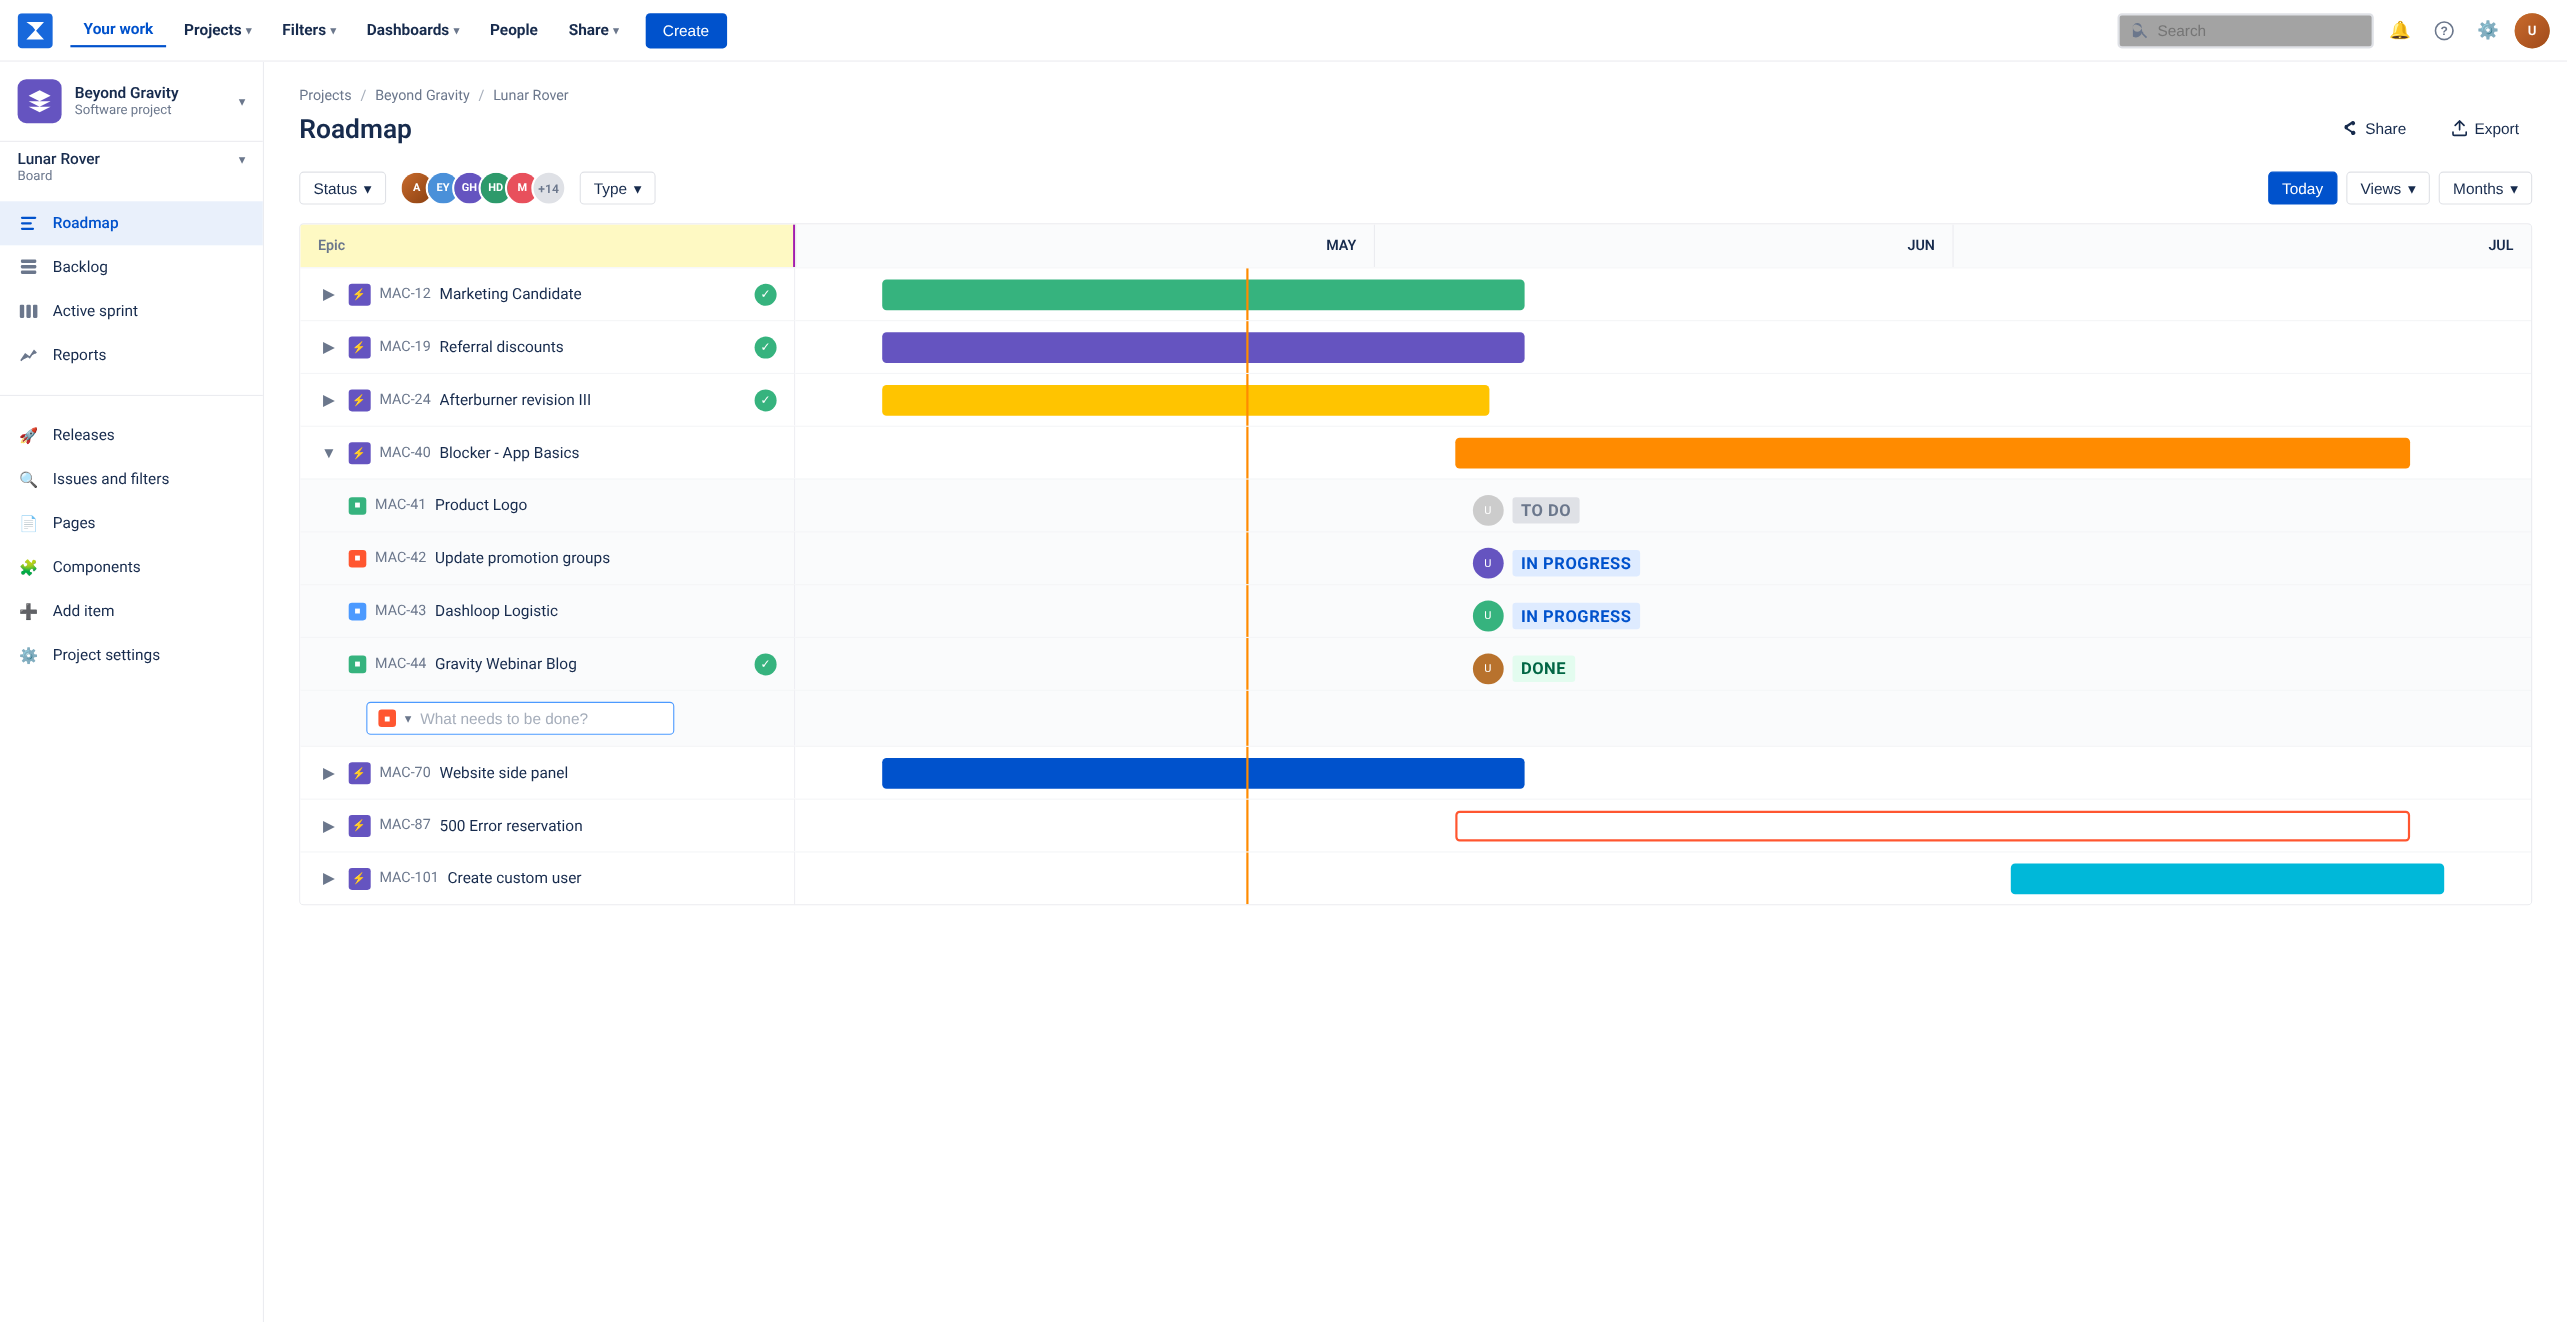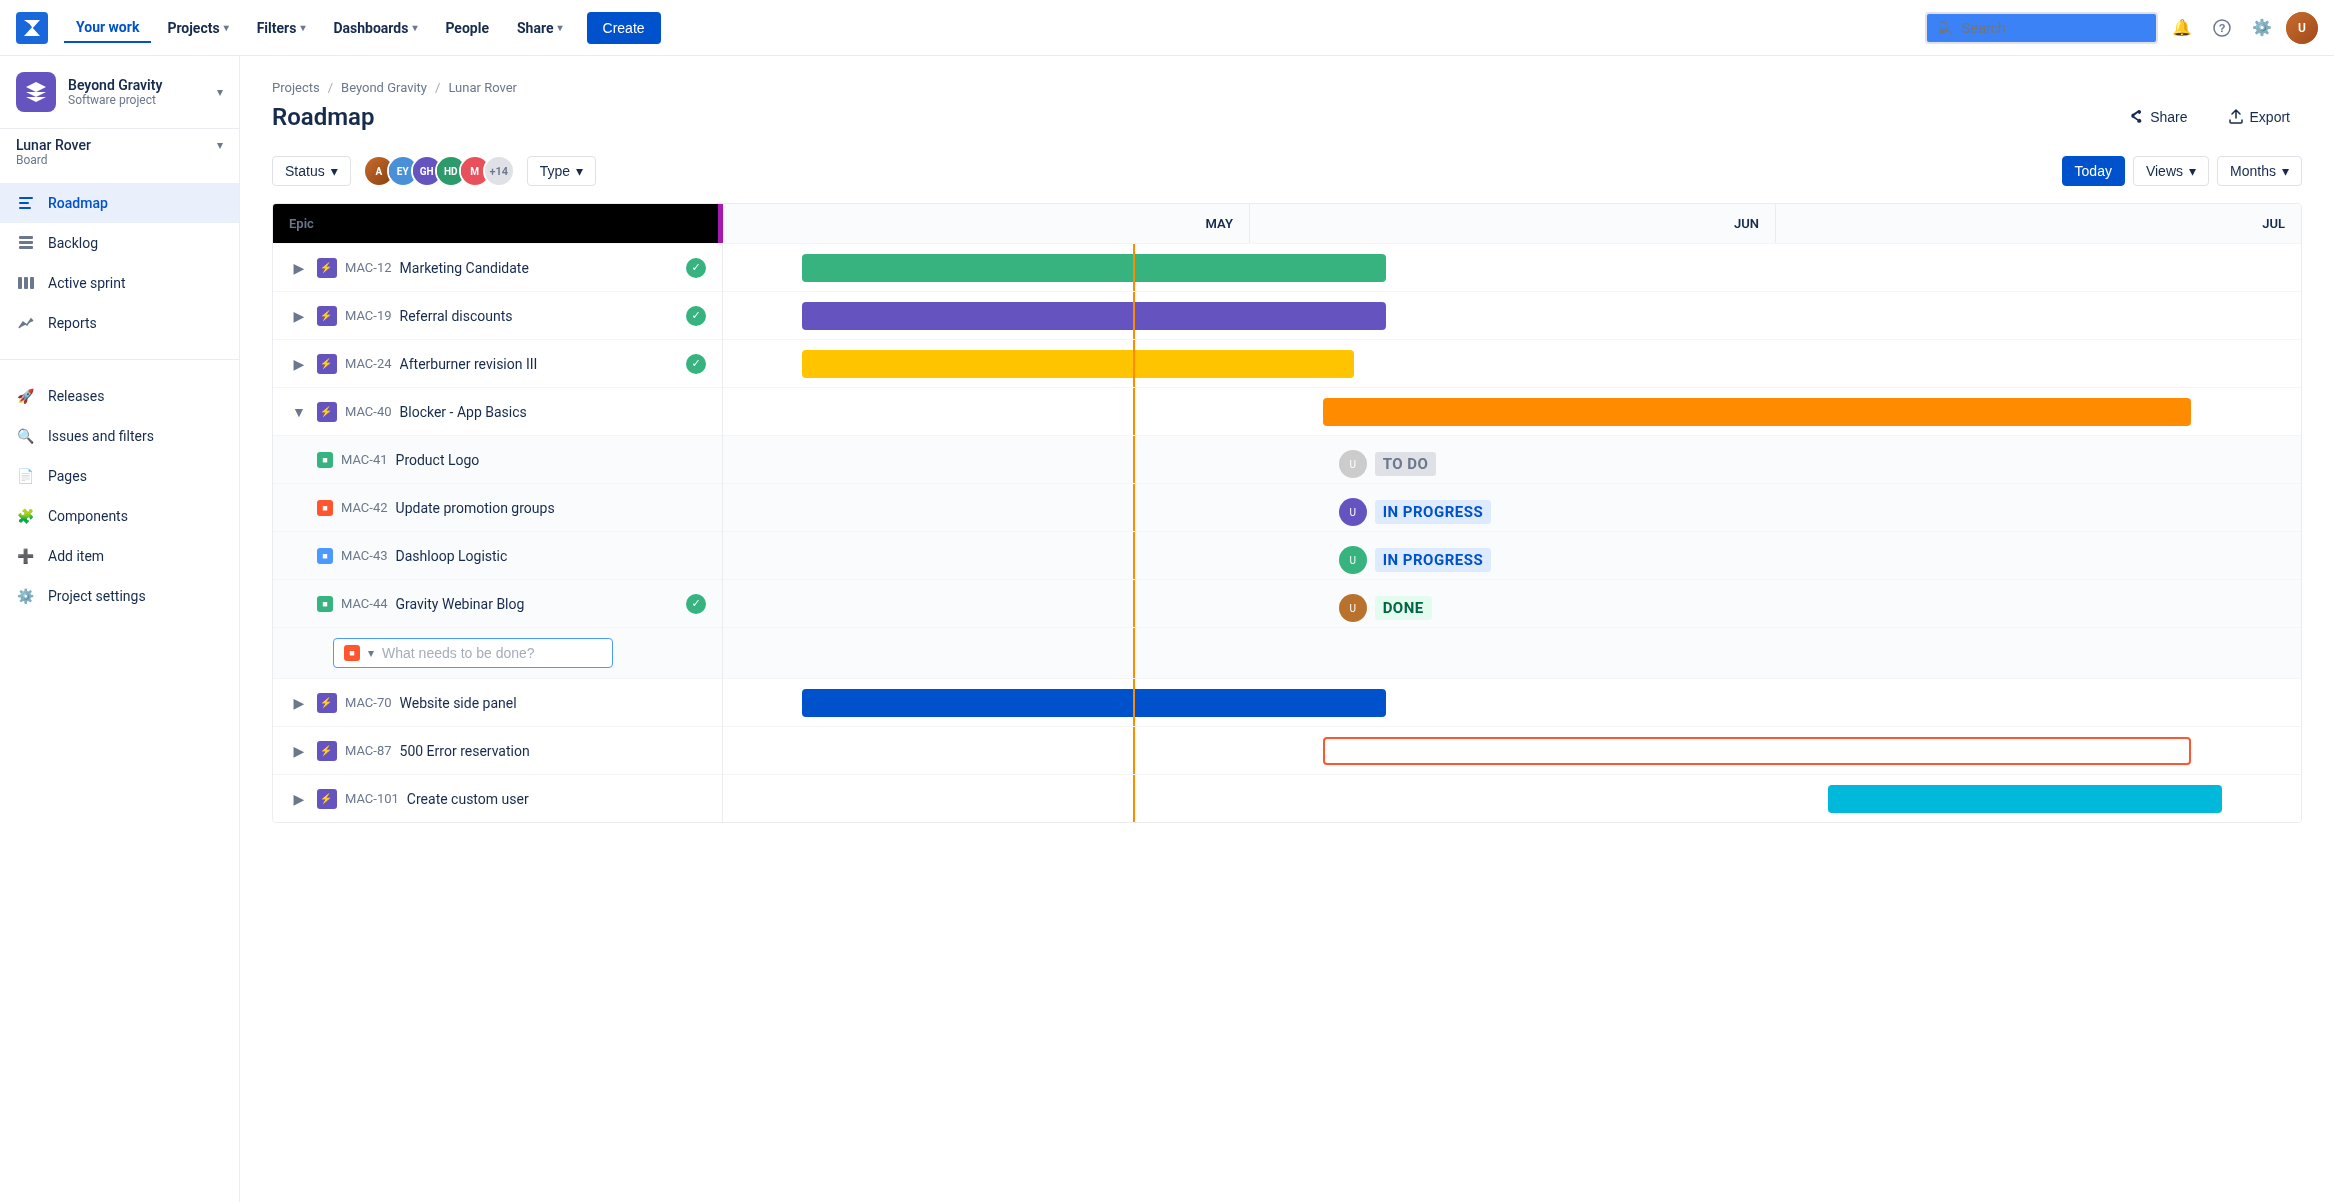--- a/index.html
+++ b/index.html
@@ -20,21 +20,21 @@
     }
     .nav-item.active { color: #0052cc; border-bottom: 2px solid #0052cc; border-radius: 0; }
     .nav-item-chevron { font-size: 10px; color: #6b778c; }
     .nav-create-btn {
       background: #0052cc; color: #fff; border: none; padding: 8px 16px;
       border-radius: 4px; font-size: 14px; font-weight: 500; cursor: pointer; margin-left: 4px;
     }
     .nav-spacer { flex: 1; }
     .nav-search {
       display: flex; align-items: center; border: 2px solid #dfe1e6; border-radius: 4px;
-      padding: 6px 12px; gap: 8px; min-width: 200px; max-width: 280px; background: #3b82f6;
+      padding: 6px 12px; gap: 8px; min-width: 200px; max-width: 280px; background: #a3a3a3;
     }
     .nav-search input { border: none; background: transparent; outline: none; font-size: 14px; width: 100%; color: #172b4d; }
     .nav-icon-btn { width: 32px; height: 32px; border-radius: 50%; display: flex; align-items: center; justify-content: center; cursor: pointer; font-size: 16px; color: #6b778c; background: transparent; border: none; }
     .nav-avatar { width: 32px; height: 32px; border-radius: 50%; background: #b8722d; display: flex; align-items: center; justify-content: center; color: #fff; font-size: 12px; cursor: pointer; overflow: hidden; }
 
     
     .sidebar {
       position: fixed; top: 56px; left: 0; width: 240px; bottom: 0;
       background: #fff; border-right: 1px solid #ebecf0; overflow-y: auto; z-index: 50;
     }
@@ -117,21 +117,21 @@
       margin-left: -8px; background: #dfe1e6; display: flex; align-items: center;
       justify-content: center; font-size: 11px; font-weight: 600; cursor: pointer;
       color: #6b778c;
     }
 
     
     .roadmap-container { border: 1px solid #ebecf0; border-radius: 4px; overflow: hidden; }
     .roadmap-grid { display: grid; grid-template-columns: 450px 1fr; }
 
     .roadmap-header-left {
-      background: #000000; border-right: 5px solid #a21caf;
+      background: #fef9c3; border-right: 2px solid #a21caf;
       padding: 12px 16px; font-size: 13px; font-weight: 600; color: #6b778c;
       display: flex; align-items: flex-end;
     }
     .roadmap-header-right {
       background: #fafbfc; display: grid; grid-template-columns: 1fr 1fr 1fr;
     }
     .month-header {
       padding: 12px 16px; font-size: 13px; font-weight: 600; color: #172b4d;
       text-align: right; border-left: 1px solid #ebecf0;
     }

